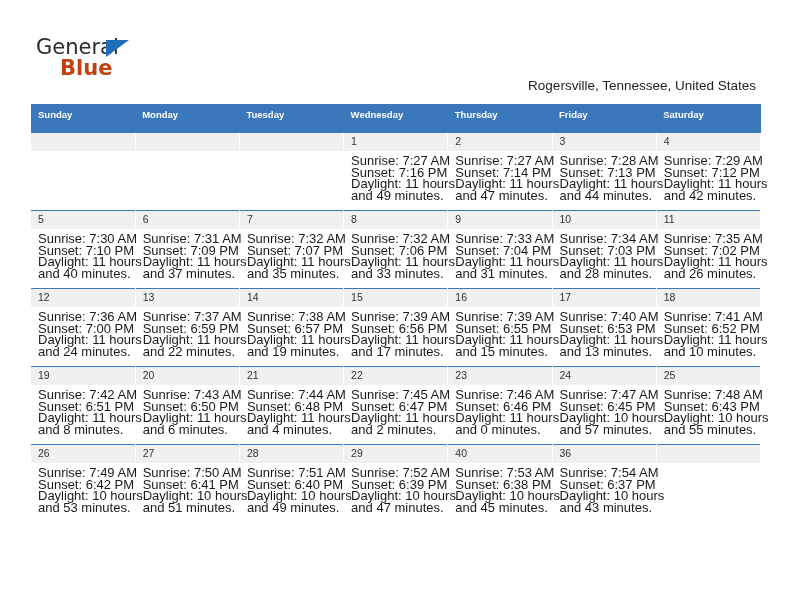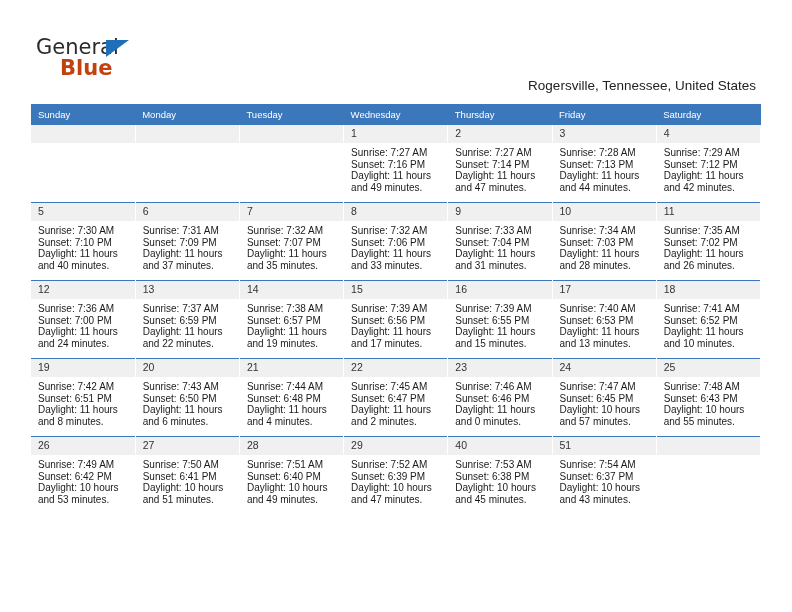--- a/index.html
+++ b/index.html
@@ -93,23 +93,23 @@
     left: 31px;
     top: 104px;
     width: 730px;
     border-collapse: collapse;
     table-layout: fixed;
   }
   .cal th {
     background: #3a77bb;
     color: #ffffff;
     font-size: 9.5px;
-    font-weight: normal;
+    font-weight: bold;
     text-align: left;
-    padding: 5px 0 5px 7px;
+    padding: 5px 0 13px 7px;
     height: 11px;
     border: none;
   }
   .cal td {
     width: 104.28px;
     height: 77px;
     vertical-align: top;
     padding: 0;
     background: #ffffff;
     border-top: 1px solid #3a77bb;
@@ -126,21 +126,21 @@
     padding: 3px 0 4px 7px;
     line-height: 11px;
     height: 11px;
   }
   .daynum.empty {
     color: transparent;
   }
   .info {
     display: block;
     padding: 4px 6px 0 7px;
-    font-size: 10px;
+    font-size: 13px;
     line-height: 11.6px;
     color: #1a1a1a;
   }
   .info .ln {
     display: block;
     white-space: nowrap;
   }
 </style>
 </head>
 <body>
@@ -456,21 +456,21 @@
         <td>
           <span class="daynum">40</span>
           <span class="info">
             <span class="ln">Sunrise: 7:53 AM</span>
             <span class="ln">Sunset: 6:38 PM</span>
             <span class="ln">Daylight: 10 hours</span>
             <span class="ln">and 45 minutes.</span>
           </span>
         </td>
         <td>
-          <span class="daynum">51</span>
+          <span class="daynum">36</span>
           <span class="info">
             <span class="ln">Sunrise: 7:54 AM</span>
             <span class="ln">Sunset: 6:37 PM</span>
             <span class="ln">Daylight: 10 hours</span>
             <span class="ln">and 43 minutes.</span>
           </span>
         </td>
         <td class="cell-empty">
             <span class="daynum empty"></span>
           </td>

